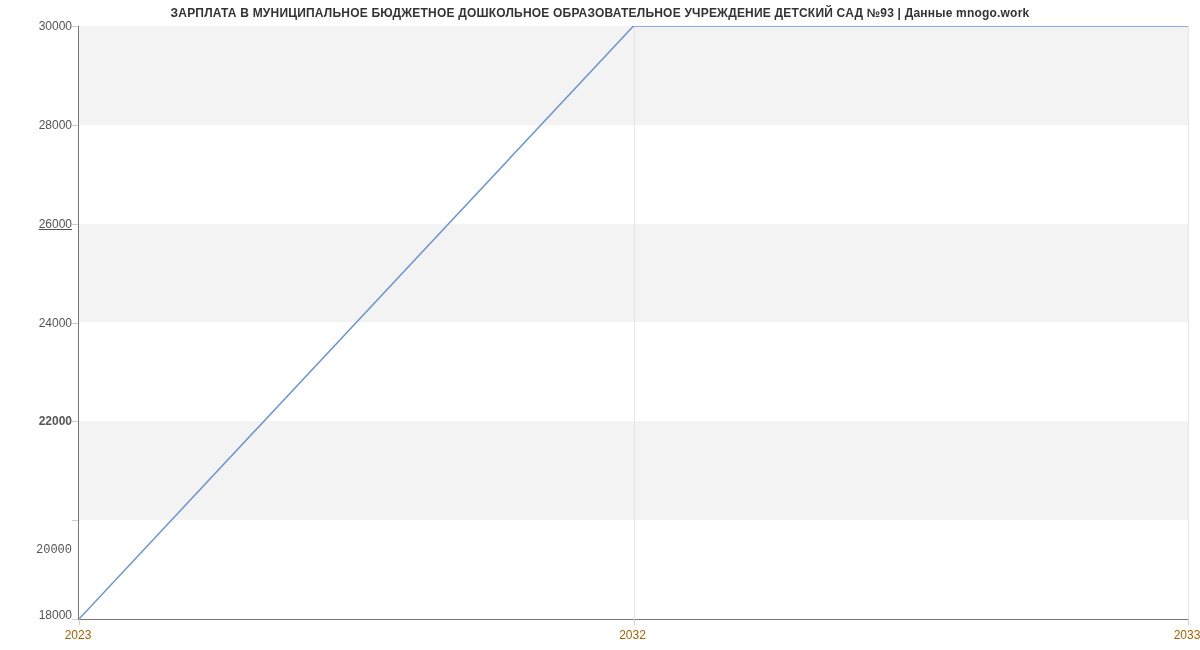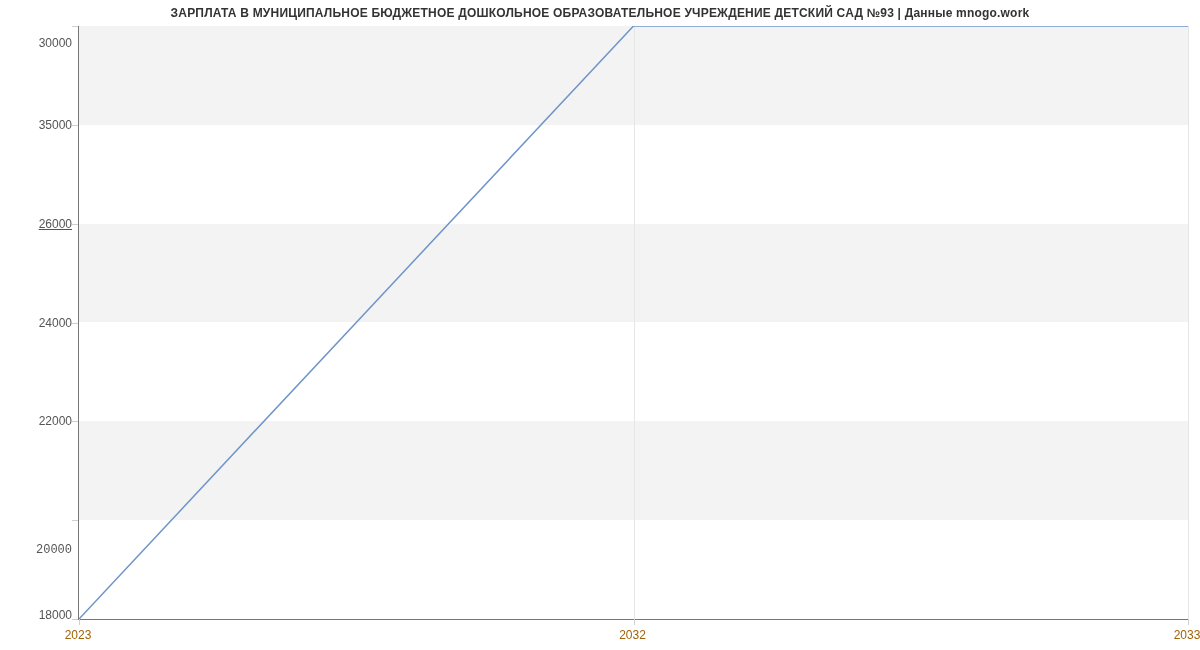--- a/index.html
+++ b/index.html
@@ -104,21 +104,21 @@
       <div class="ytick-mark" style="top: 296.5px;"></div>
       <div class="ytick-mark" style="top: 197.667px;"></div>
       <div class="ytick-mark" style="top: 98.8333px;"></div>
       <div class="ytick-mark" style="top: 0px;"></div>
       <div class="xtick-mark" style="left: 0px;"></div>
       <div class="xtick-mark" style="left: 554.5px;"></div>
       <div class="xtick-mark" style="left: 1109px;"></div>
     </div>
 <div class="ytick-label" style="top: 615px;">18000</div>
     <div class="ytick-label" style="top: 550px; font-family: Liberation Mono, monospace;">20000</div>
-    <div class="ytick-label" style="top: 421.333px;">22000</div>
+    <div class="ytick-label" style="top: 421.333px; font-weight: bold;">22000</div>
     <div class="ytick-label" style="top: 322.5px;">24000</div>
     <div class="ytick-label" style="top: 223.667px; text-decoration: underline;">26000</div>
-    <div class="ytick-label" style="top: 124.833px;">35000</div>
-    <div class="ytick-label" style="top: 43px;">30000</div>
+    <div class="ytick-label" style="top: 124.833px;">28000</div>
+    <div class="ytick-label" style="top: 26px;">30000</div>
     <div class="xtick-label" style="left: 78px;">2023</div>
     <div class="xtick-label" style="left: 632.5px;">2032</div>
     <div class="xtick-label" style="left: 1187px;">2033</div>
   </div>
 
 </body></html>

